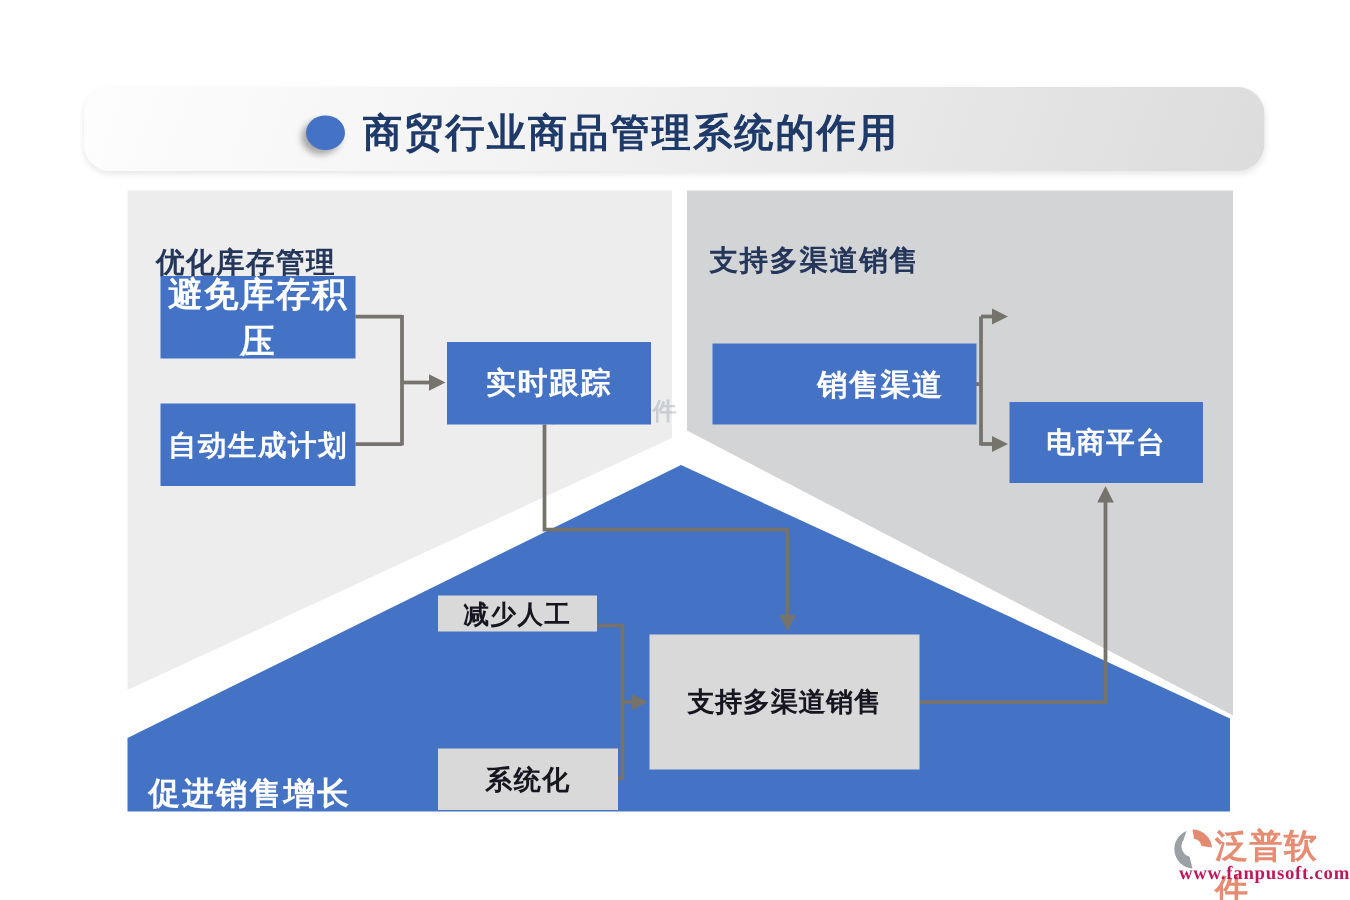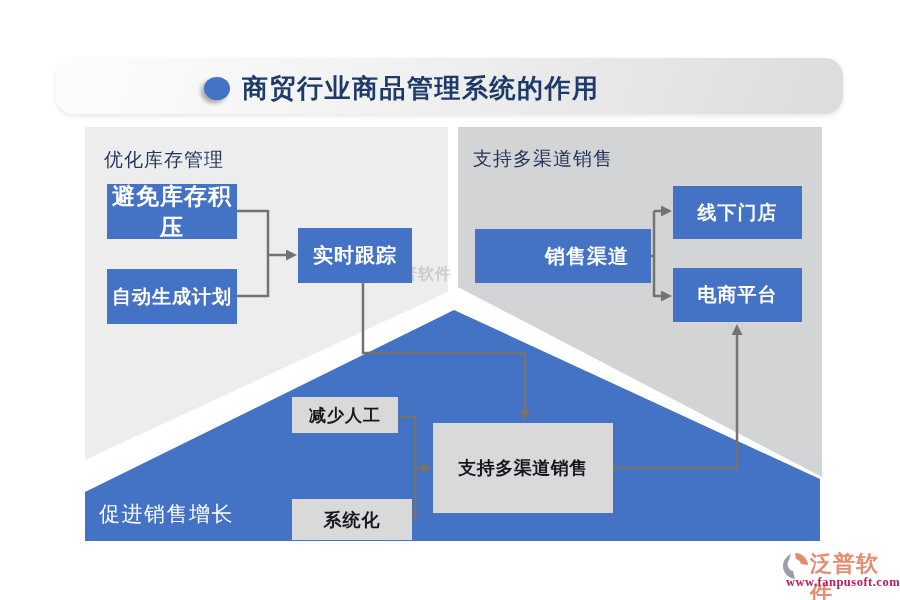--- a/index.html
+++ b/index.html
@@ -17,36 +17,36 @@
   .title-dot{
     left:204px;top:77px;width:26px;height:23px;border-radius:50%;
     background:#4472c4;box-shadow:-3px 3px 4px rgba(70,70,70,0.45);
   }
   .page-title{
     left:242px;top:71px;font-size:26px;font-weight:bold;color:#1e3a68;letter-spacing:1.5px;
   }
   
   svg.backdrop{left:0;top:0;}
   
-  .sec-heading{font-size:19px;font-weight:normal;color:#24365a;letter-spacing:1px;}
+  .sec-heading{font-size:19px;font-weight:bold;color:#24365a;letter-spacing:1px;margin-top:15px;}
   .h-inventory{left:104px;top:147px;}
   .h-channels{left:473px;top:146px;}
   .h-growth{left:99px;top:500px;font-size:21px;color:#ffffff;letter-spacing:1.5px;}
   
   .fbox{display:flex;align-items:center;justify-content:center;text-align:center;
         font-weight:bold;letter-spacing:1px;}
   .blue-box{background:#4472c4;color:#ffffff;}
   .gray-box{background:#d9d9d9;color:#161620;}
   .b-avoid   {left:107px;top:184px;width:130px;height:55px;font-size:23px;}
   .b-auto    {left:107px;top:269px;width:130px;height:55px;font-size:19px;}
-  .b-track   {left:298px;top:228px;width:114px;height:55px;font-size:20px;}
+  .b-track   {left:298px;top:228px;width:136px;height:55px;font-size:20px;}
   .b-channel {left:475px;top:229px;width:128px;height:54px;font-size:20px;padding-left:48px;}
   .b-offline {left:673px;top:186px;width:129px;height:53px;font-size:19px;}
   .b-ecom    {left:673px;top:268px;width:129px;height:54px;font-size:19px;}
-  .b-labor   {left:292px;top:397px;width:106px;height:36px;font-size:17px;}
+  .b-labor   {left:292px;top:397px;width:106px;height:24px;font-size:17px;}
   .b-system  {left:292px;top:499px;width:120px;height:41px;font-size:18px;}
   .b-eff     {left:433px;top:423px;width:180px;height:90px;font-size:18px;letter-spacing:0.5px;}
   
   .wm-center{left:358px;top:263px;display:flex;align-items:center;gap:4px;opacity:0.38;}
   .wm-center .wm-txt{font-size:16px;font-weight:bold;color:#8d97a8;letter-spacing:1px;}
   
   .wm-brand{left:810px;top:549px;font-size:22px;font-weight:bold;color:#e58c72;letter-spacing:1px;}
   .wm-url{left:786px;top:575px;font-size:12.5px;font-weight:bold;color:#be185d;
           font-family:"Liberation Serif","DejaVu Serif",serif;letter-spacing:0.5px;}
   .wm-logo{left:779px;top:551px;}
@@ -103,21 +103,20 @@
 
   <div class="abs sec-heading h-inventory">优化库存管理</div>
   <div class="abs sec-heading h-channels">支持多渠道销售</div>
   <div class="abs sec-heading h-growth">促进销售增长</div>
 
   <div class="abs fbox blue-box b-avoid">避免库存积压</div>
   <div class="abs fbox blue-box b-auto">自动生成计划</div>
   <div class="abs fbox blue-box b-track">实时跟踪</div>
 
   <div class="abs fbox blue-box b-channel">销售渠道</div>
-  <div class="abs fbox blue-box b-offline">线下门店</div>
   <div class="abs fbox blue-box b-ecom">电商平台</div>
 
   <div class="abs fbox gray-box b-labor">减少人工</div>
   <div class="abs fbox gray-box b-system">系统化</div>
   <div class="abs fbox gray-box b-eff">支持多渠道销售</div>
 
   <svg class="abs wm-logo" width="30" height="30" viewBox="0 0 30 30">
     <path d="M16 2 A13 13 0 0 1 29 14 L22 13 A6.5 6.5 0 0 0 17 8 Z" fill="#e38b70"></path>
     <path d="M12 3 A13 13 0 0 0 16 28 L14 20 A7 7 0 0 1 10 9 Z" fill="#9aa0a6"></path>
   </svg>

